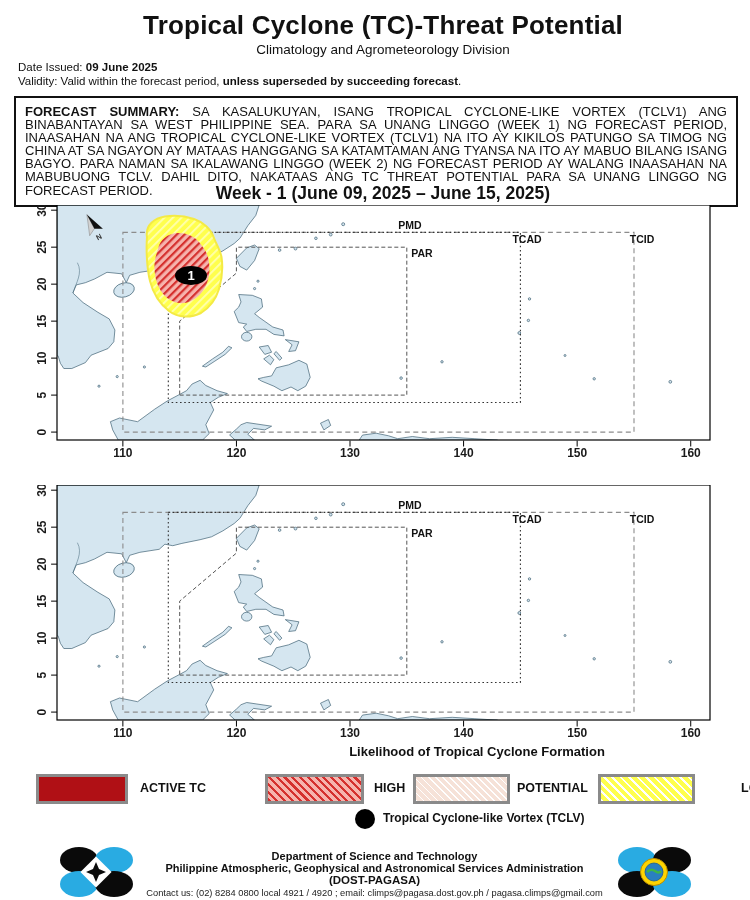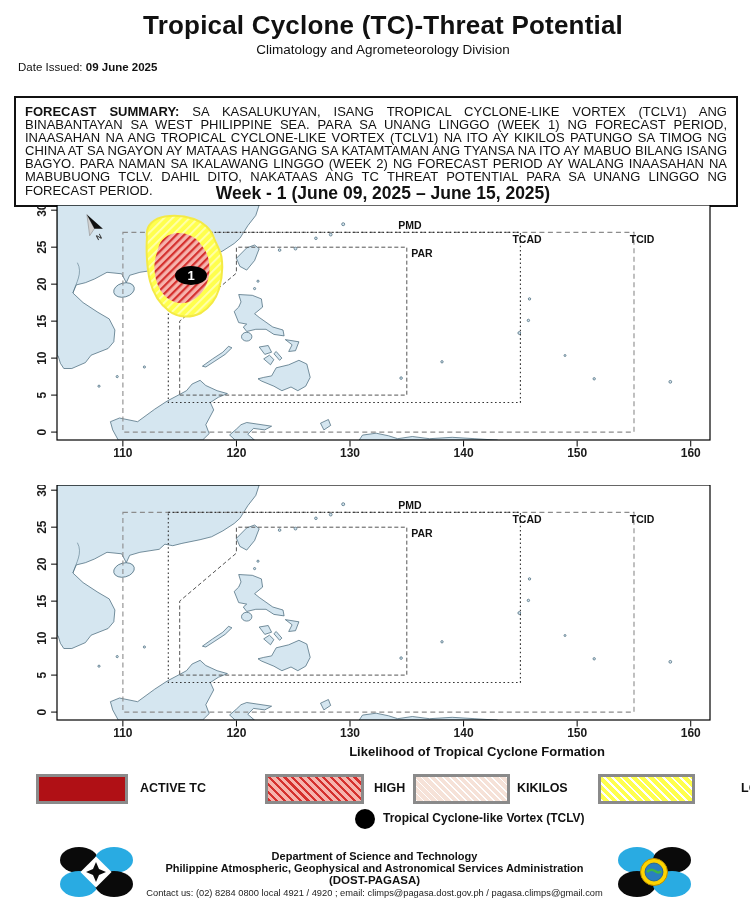--- a/index.html
+++ b/index.html
@@ -103,20 +103,21 @@
     </g>
   </defs>
 </svg>
 
 <div id="page">
 
   <div id="title" class="abs center">Tropical Cyclone (TC)-Threat Potential</div>
   <div id="subtitle" class="abs center">Climatology and Agrometeorology Division</div>
 
   <div id="meta1" class="abs"><span>Date Issued: </span><span class="b">09 June 2025</span></div>
+  <div id="meta2" class="abs"><span>Validity: </span><span>Valid within the forecast period, </span><span class="b">unless superseded by succeeding forecast</span><span>.</span></div>
 
   <div id="summary" class="abs"><span class="b">FORECAST SUMMARY:</span><span> SA KASALUKUYAN, ISANG TROPICAL CYCLONE-LIKE VORTEX (TCLV1) ANG BINABANTAYAN SA WEST PHILIPPINE SEA. PARA SA UNANG LINGGO (WEEK 1) NG FORECAST PERIOD, INAASAHAN NA ANG TROPICAL CYCLONE-LIKE VORTEX (TCLV1) NA ITO AY KIKILOS PATUNGO SA TIMOG NG CHINA AT SA NGAYON AY MATAAS HANGGANG SA KATAMTAMAN ANG TYANSA NA ITO AY MABUO BILANG ISANG BAGYO. PARA NAMAN SA IKALAWANG LINGGO (WEEK 2) NG FORECAST PERIOD AY WALANG INAASAHAN NA MABUBUONG TCLV. DAHIL DITO, NAKATAAS ANG TC THREAT POTENTIAL PARA SA UNANG LINGGO NG FORECAST PERIOD.</span></div>
 
   <div id="wk1-head" class="abs center wk-head">Week - 1 (June 09, 2025 – June 15, 2025)</div>
 
   <svg id="map1" class="map-svg" viewBox="0 0 710 253">
     <g transform="translate(37,0)">
       <use href="#basemap"></use>
       <path d="M90,32 C88,20 98,13 108,11.5 C118,10 128,11 137,14 C146,17 154,24 157,33 C159,39 163,44 164.5,52 C166,62 165,74 162,84 C159,94 152,103 144,108 C134,113 121,113 112,106 C103,99 96,88 93,76 C90,64 89,45 90,32 Z" fill="url(#pat-low)" stroke="#f4ea45" stroke-width="2"></path>
       <path d="M101,44 C103,34 111,29 120,28 C129,27.5 137,31 142,37 C146,42 150,47 151.5,54 C153,62 153,70 150,78 C147,86 141,93 133,96.5 C125,100 115,98 108,91 C101,84 98,74 97.5,64 C97,57 99,50 101,44 Z" fill="url(#pat-high)" stroke="none"></path>
@@ -202,21 +203,21 @@
         <text x="22" y="5.177899999999995" dy="4" text-anchor="middle" transform="rotate(-90 22 5.177899999999995)" class="axis-label">30</text>
       </g>
   </svg>
 
   <div id="legend-title" class="abs">Likelihood of Tropical Cyclone Formation</div>
   <div class="swatch sw-active"></div>
   <div id="lbl-active" class="leg-label">ACTIVE TC</div>
   <div class="swatch sw-high"></div>
   <div id="lbl-high" class="leg-label">HIGH</div>
   <div class="swatch sw-moderate"></div>
-  <div id="lbl-moderate" class="leg-label">KIKILOS</div>
+  <div id="lbl-moderate" class="leg-label">POTENTIAL</div>
   <div class="swatch sw-low"></div>
   <div id="lbl-low" class="leg-label">LOW</div>
   <div id="tclv-dot" class="abs"></div>
   <div id="tclv-label" class="abs">Tropical Cyclone-like Vortex (TCLV)</div>
 
   <svg id="logo-dost" class="logo" width="78" height="52" viewBox="0 0 78 52">
     <ellipse cx="22" cy="14" rx="19" ry="13" fill="#0a0a0a"></ellipse>
     <ellipse cx="57" cy="14" rx="19" ry="13" fill="#29abe2"></ellipse>
     <ellipse cx="22" cy="38" rx="19" ry="13" fill="#29abe2"></ellipse>
     <ellipse cx="57" cy="38" rx="19" ry="13" fill="#0a0a0a"></ellipse>

